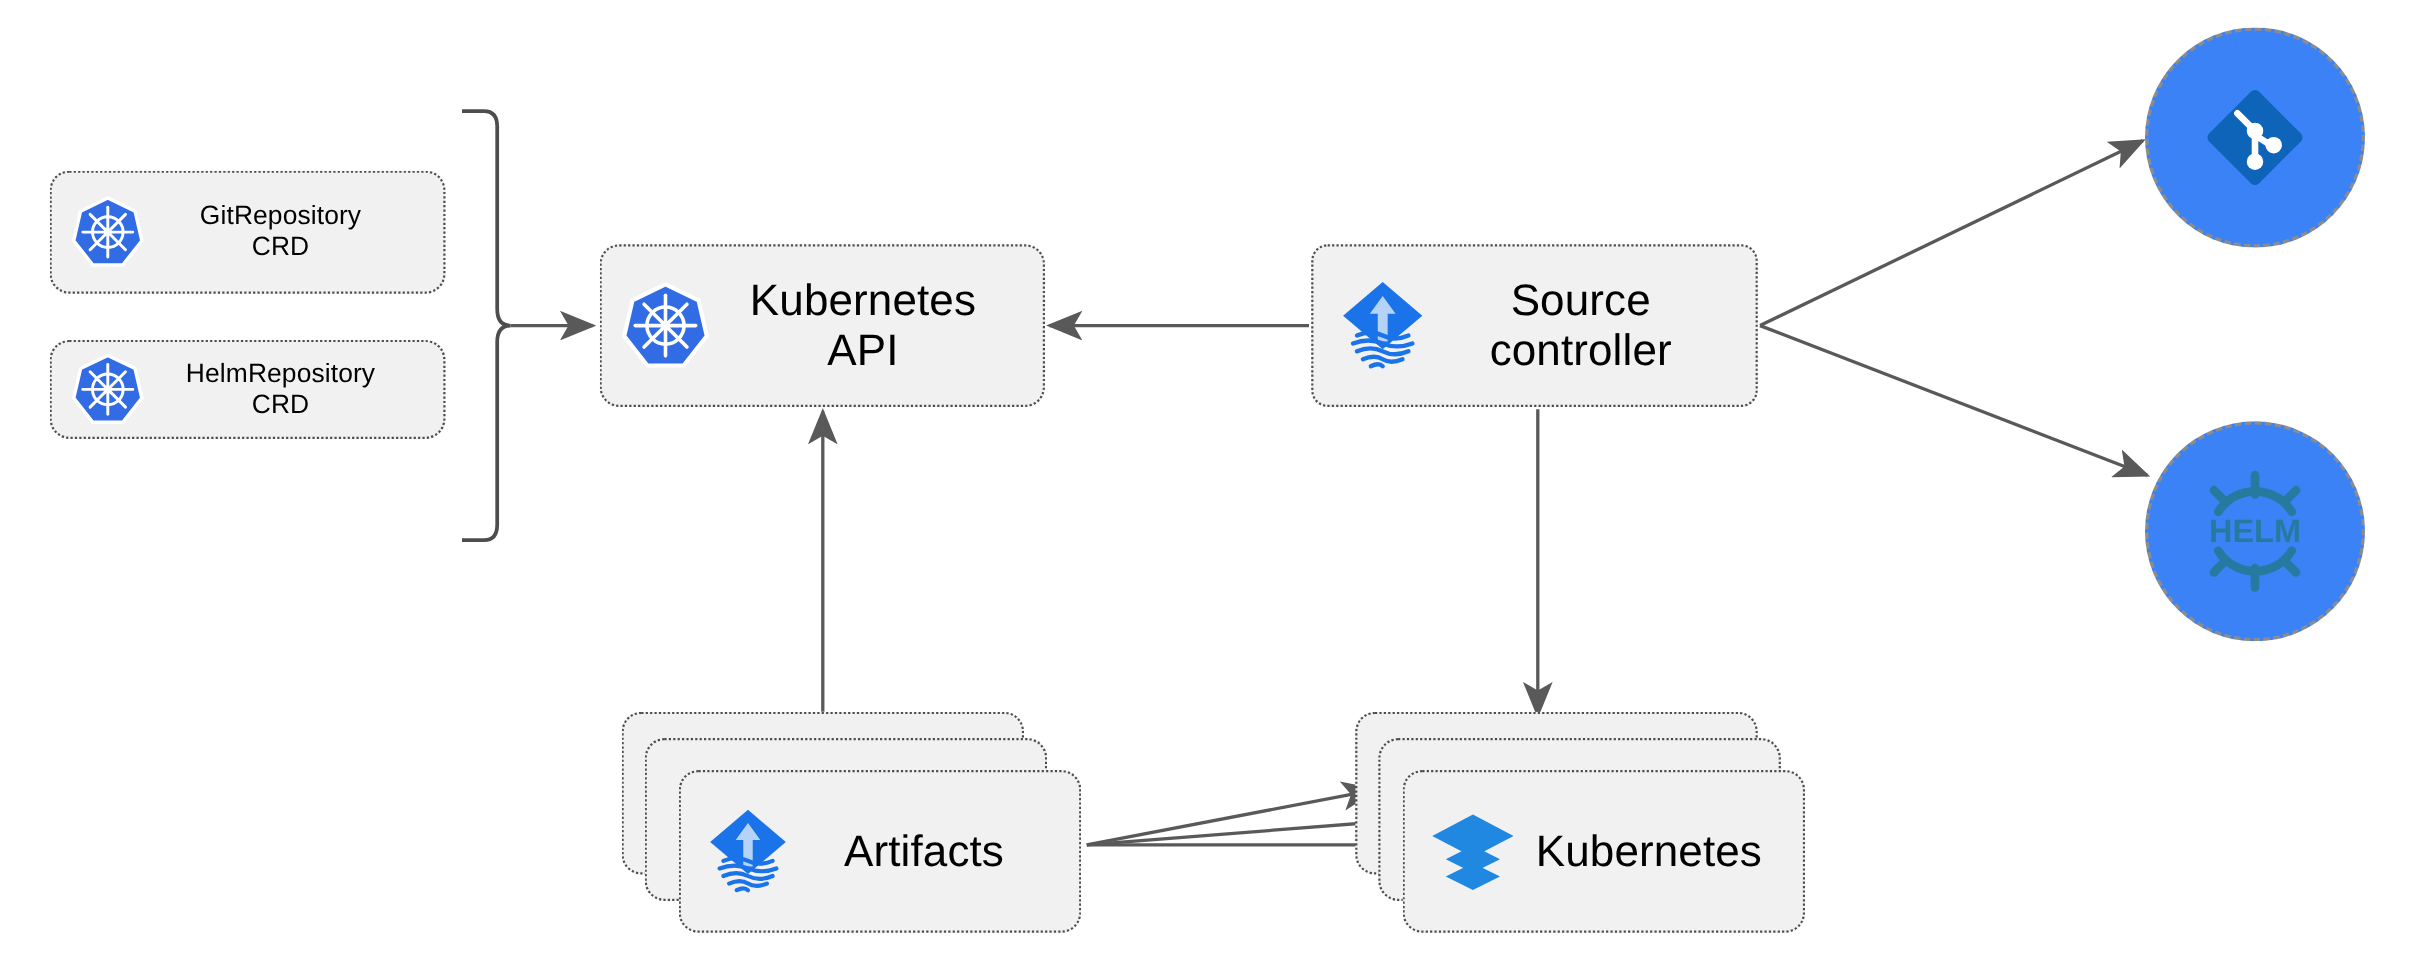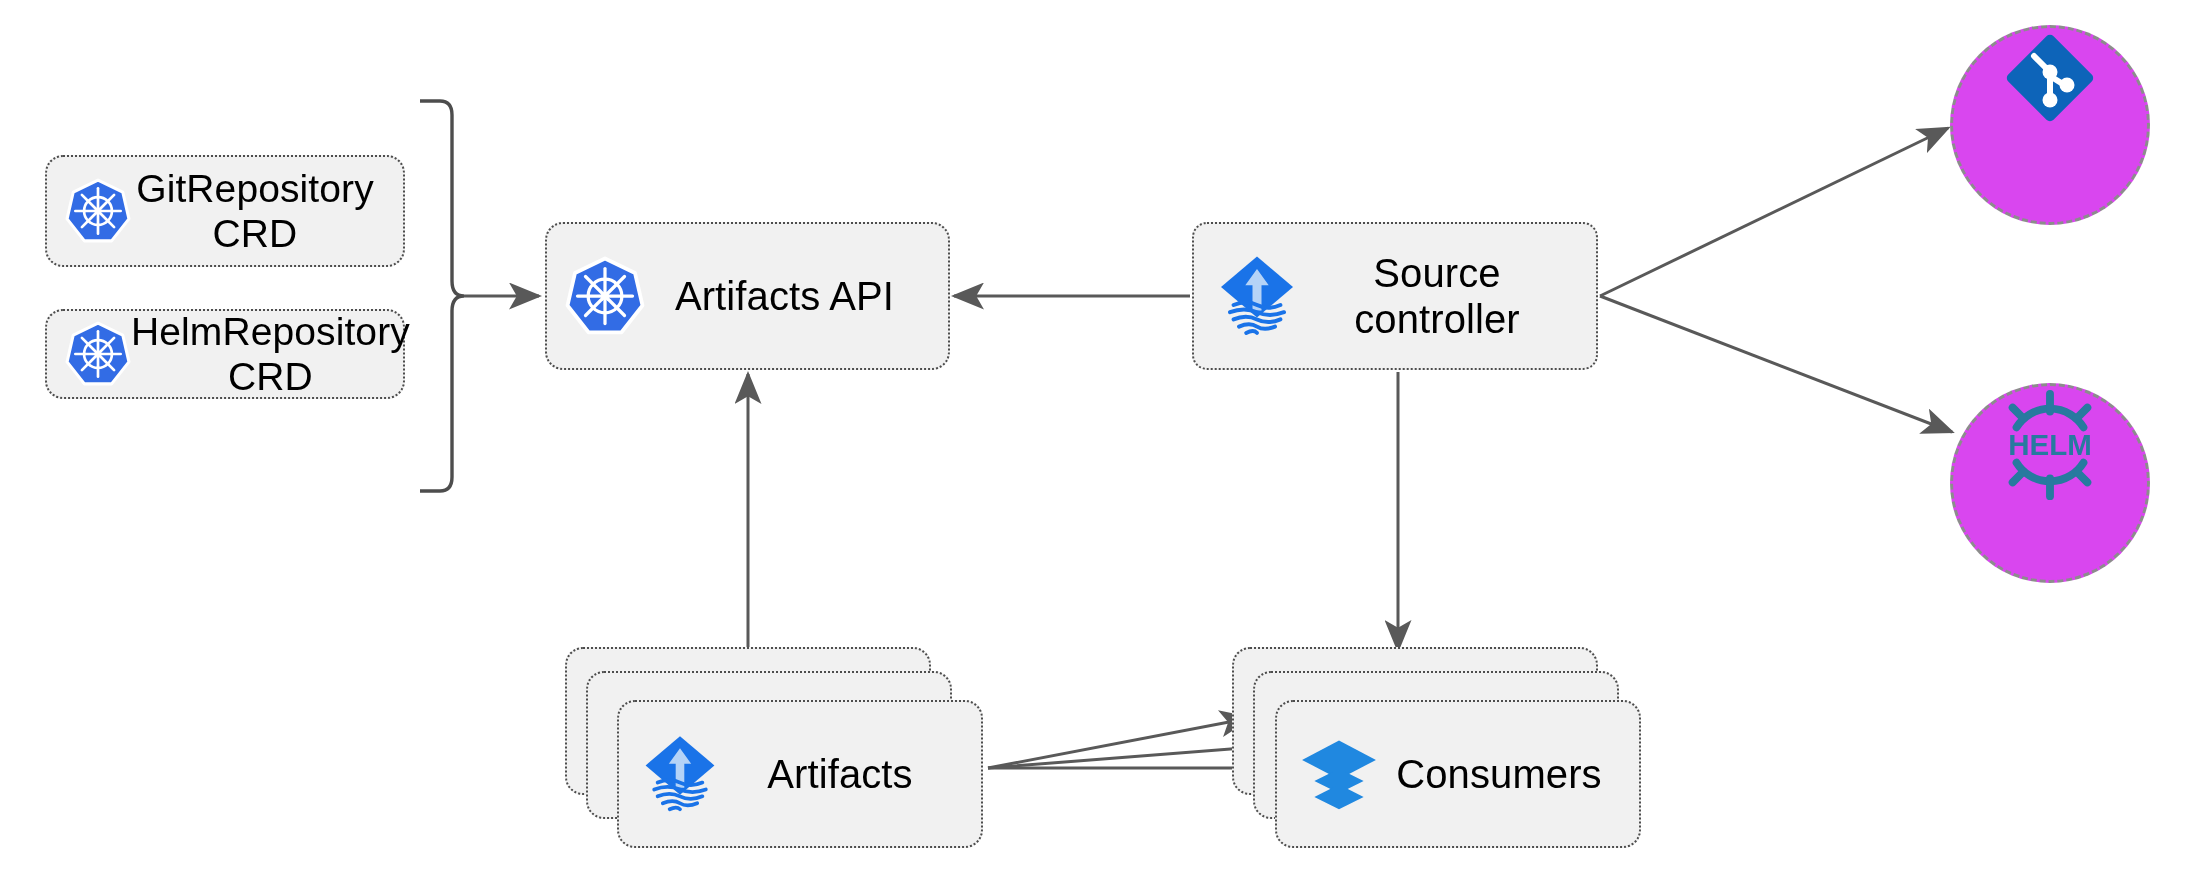--- a/index.html
+++ b/index.html
@@ -52,31 +52,31 @@
     flex: 1 1 auto;
     text-align: center;
     color: #000000;
     font-size: 40px;
     line-height: 1.16;
     letter-spacing: 0.1px;
     white-space: pre-line;
     padding-right: 6px;
   }
   .crd .node-label {
-    font-size: 39px;
+    font-size: 24px;
   }
   
   .ext-circle {
     position: absolute;
     box-sizing: border-box;
     border: 3px dashed #8c8c8c;
     border-radius: 50%;
-    background: #d946ef;
+    background: #3b82f6;
     display: flex;
-    align-items: flex-start;
+    align-items: center;
     justify-content: center;
   }
   
   #wires {
     position: absolute;
     left: 0;
     top: 0;
     width: 2198px;
     height: 878px;
     pointer-events: none;
@@ -209,21 +209,21 @@
             <line x1="32" y1="35.2" x2="32" y2="45.2"></line>
             <line x1="18.8" y1="32" x2="28.8" y2="32"></line>
             <line x1="35.2" y1="32" x2="45.2" y2="32"></line>
             <line x1="22.6" y1="22.6" x2="29.6" y2="29.6"></line>
             <line x1="34.4" y1="34.4" x2="41.4" y2="41.4"></line>
             <line x1="41.4" y1="22.6" x2="34.4" y2="29.6"></line>
             <line x1="29.6" y1="34.4" x2="22.6" y2="41.4"></line>
           </g>
         </svg>
       </span>
-      <span class="node-label">Artifacts API</span>
+      <span class="node-label">Kubernetes API</span>
     </div>
   </div>
 
   <div class="node" style="left:1192px; top:222px; width:406px; height:148px;border-radius:15px;">
     <div class="node-inner">
       <span class="node-icon">
         <svg width="90" height="90" viewBox="0 0 100 100" xmlns="http://www.w3.org/2000/svg">
           <path d="M50 6 L90 40 L50 74 L10 40 Z" fill="#1a73e8"></path>
           <path d="M50 20 L63 38 L55 38 L55 66 L45 66 L45 38 L37 38 Z" fill="#b5d3f7"></path>
           <g stroke="#1a73e8" stroke-width="4.4" stroke-linecap="round" fill="none">
@@ -299,17 +299,17 @@
   <div class="node ghost" style="left:1253px; top:671px; width:366px; height:148px;"></div>
   <div class="node" style="left:1275px; top:700px; width:366px; height:148px;">
     <div class="node-inner">
       <span class="node-icon">
         <svg width="88" height="88" viewBox="0 0 100 100" xmlns="http://www.w3.org/2000/svg">
           <path d="M50 12 L92 34 L50 56 L8 34 Z" fill="#2088e0"></path>
           <path d="M50 44 L78 58 L50 72 L22 58 Z" fill="#2088e0"></path>
           <path d="M50 62 L78 76 L50 90 L22 76 Z" fill="#2088e0"></path>
         </svg>
       </span>
-      <span class="node-label">Consumers</span>
+      <span class="node-label">Kubernetes</span>
     </div>
   </div>
 
 </div>
 
 </body></html>

